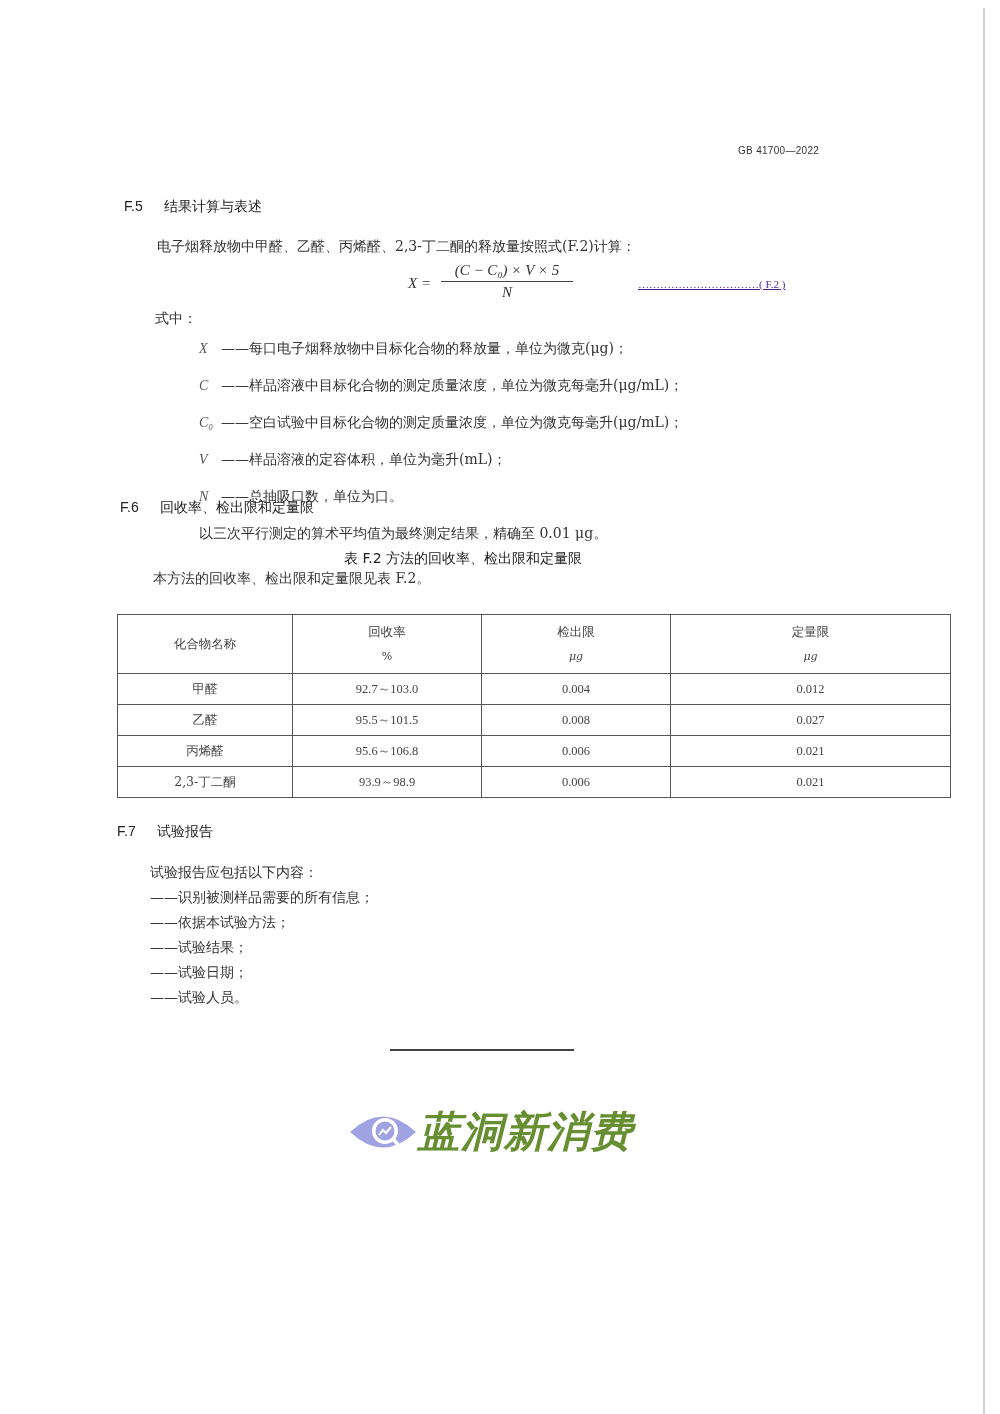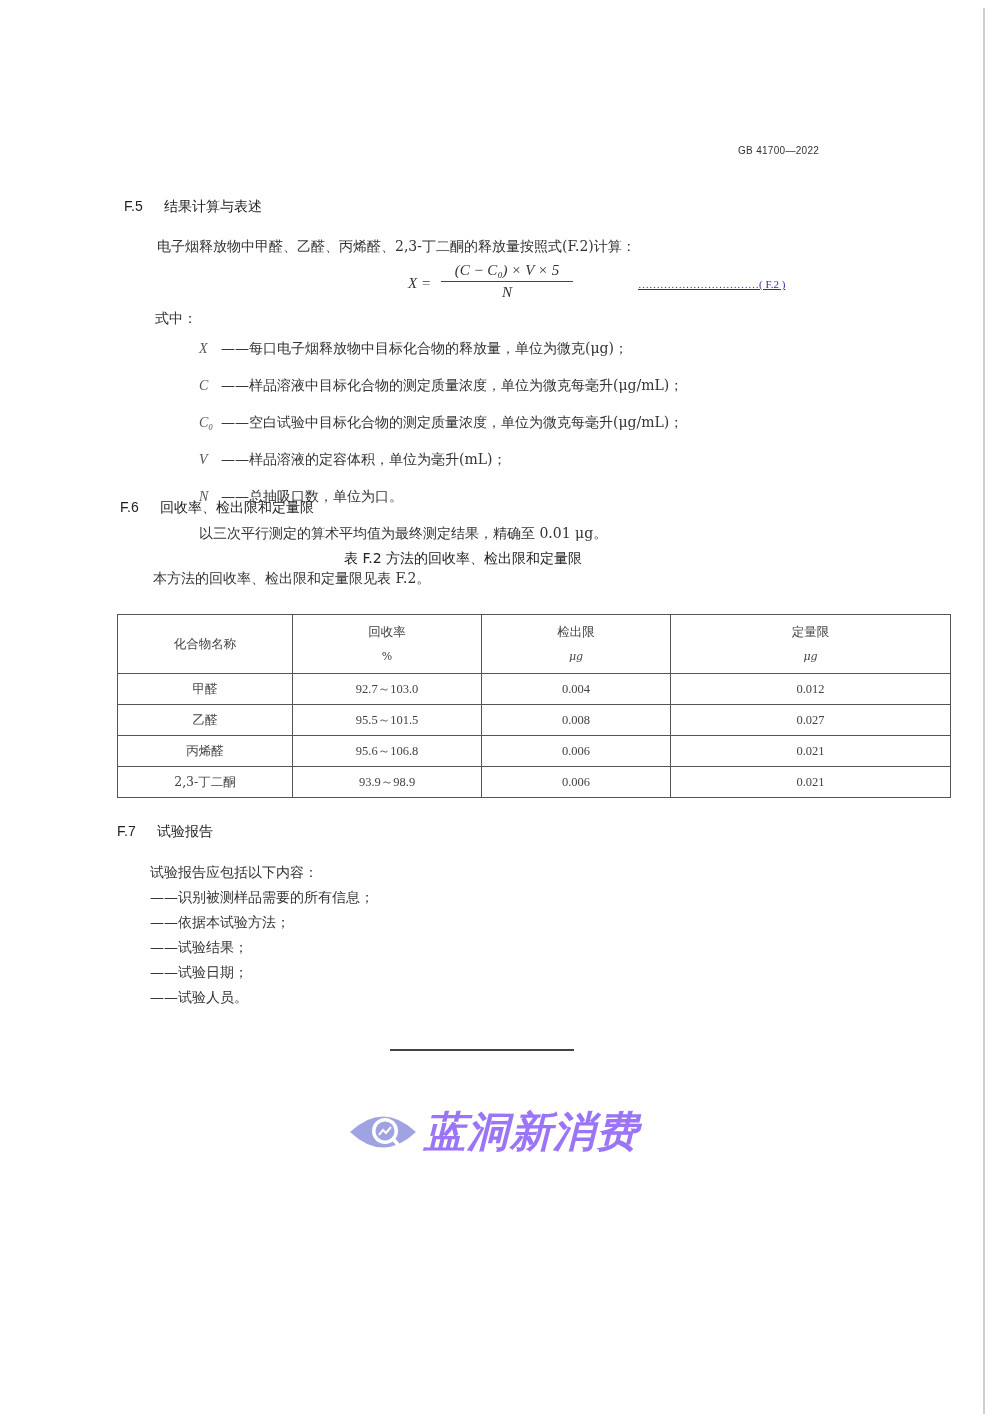--- a/index.html
+++ b/index.html
@@ -25,21 +25,21 @@
     .table-caption { position: absolute; left: 344px; top: 550px; font-family: "DejaVu Sans", sans-serif; font-size: 14px; color: #222; }
     table.data { position: absolute; left: 117px; top: 614px; width: 834px; border-collapse: collapse; font-size: 12.5px; color: #444; border: 1.6px solid #333; }
     table.data th, table.data td { border: 1px solid #555; text-align: center; font-weight: normal; }
     table.data th { height: 56px; line-height: 24px; }
     table.data td { height: 28px; font-family: "Liberation Serif", serif; }
     table.data td.name { font-family: "DejaVu Serif", serif; }
     .unit { font-size: 11px; font-style: italic; }
     .rule { position: absolute; left: 390px; top: 1049px; width: 184px; height: 1.5px; background: #444; }
     .watermark { position: absolute; left: 348px; top: 1104px; display: flex; align-items: center; opacity: 0.85; }
     .wm-eye { width: 70px; height: 50px; position: relative; }
-    .wm-text { font-family: Liberation Mono, monospace; font-weight: bold; font-style: italic; font-size: 42px; color: #8b5cf6; letter-spacing: 1px; margin-left: 6px; }
+    .wm-text { font-family: Liberation Mono, monospace; font-weight: bold; font-style: italic; font-size: 42px; color: #4d7c0f; letter-spacing: 1px; }
   </style>
 </head>
 <body>
 
 <div class="edge-line"></div>
 
 <div class="std-code">GB 41700—2022</div>
 
 <div class="heading" style="left:124px; top:198px;">
   <span class="num">F.5</span><span>结果计算与表述</span>

